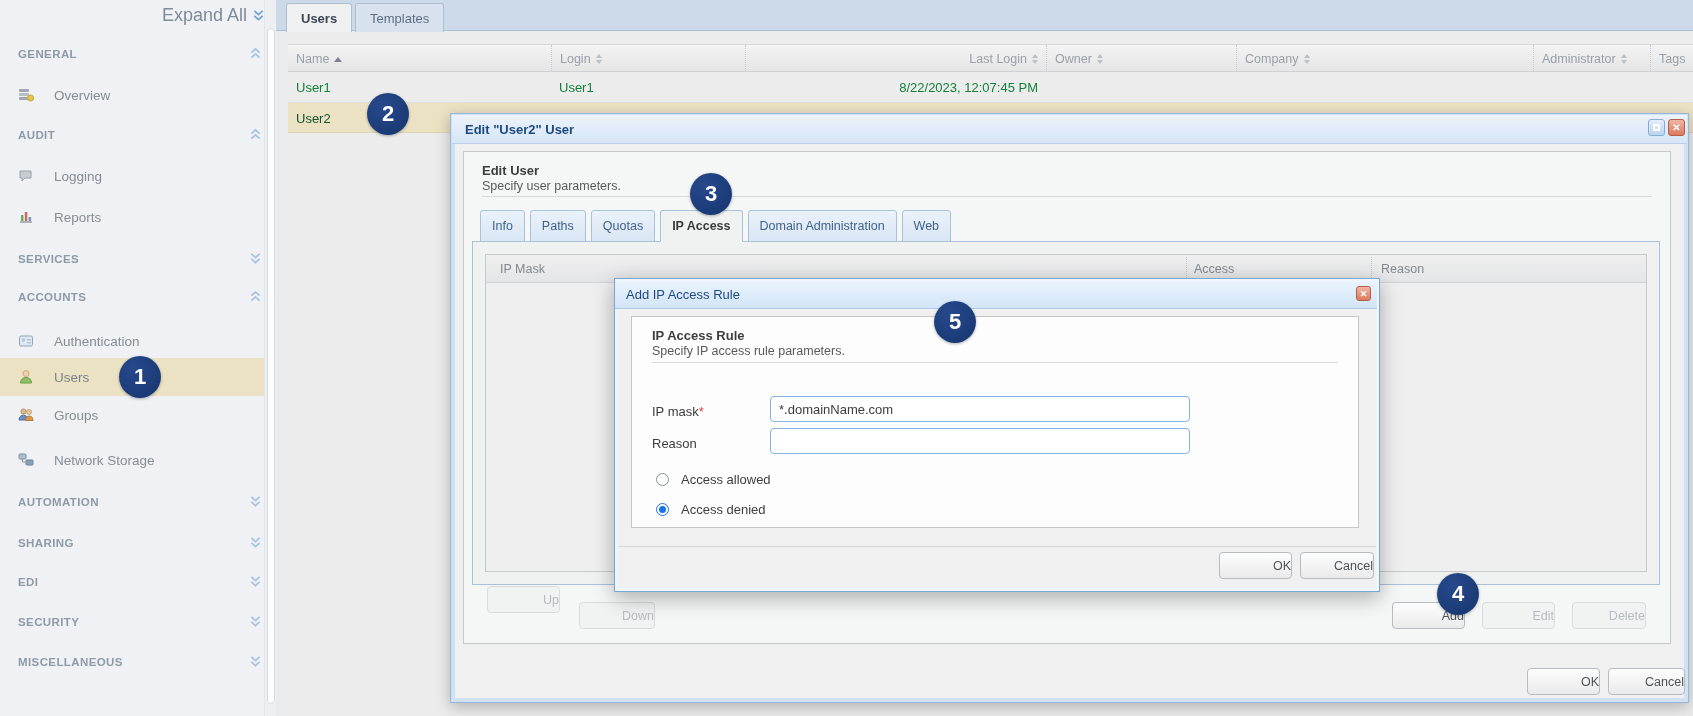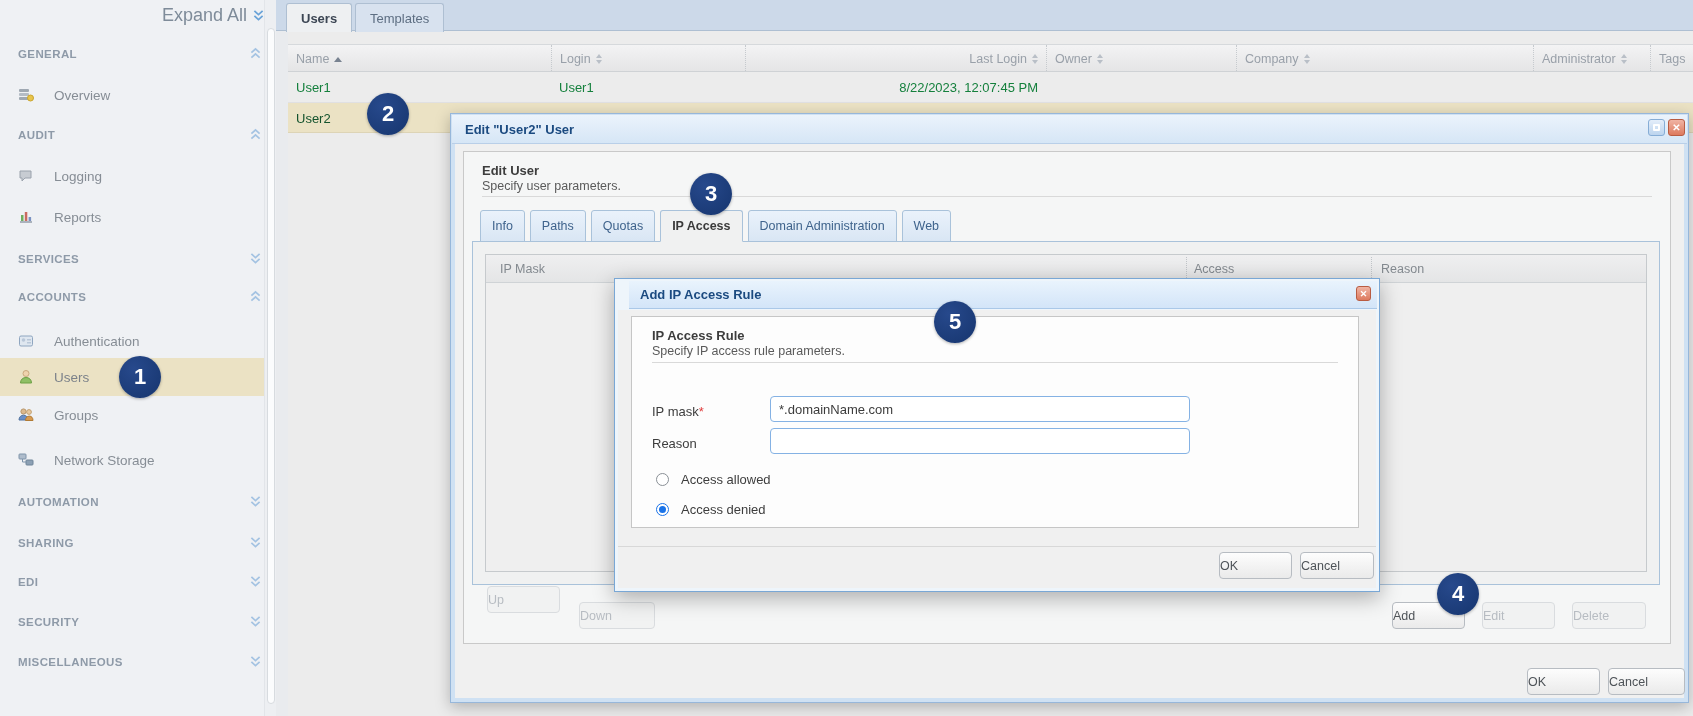--- a/index.html
+++ b/index.html
@@ -51,26 +51,26 @@
   .blk-hr { position:absolute; left:18px; right:18px; height:1px; background:#d9d9d9; }
   #ed-tabs { position:absolute; left:16px; top:58px; display:flex; gap:5px; z-index:2; }
   .etab { height:32px; padding:0 11px; display:flex; align-items:center; border:1px solid #a9c2da; border-radius:3px 3px 0 0; font-size:12.5px; cursor:pointer; }
   .etab.inactive { background:linear-gradient(#eaf2fb,#d9e6f4); color:#3f638c; }
   .etab.active { background:#f0f1f1; color:#3a3a3a; font-weight:bold; border-bottom:1px solid #f0f1f1; }
   #ed-tabpanel { position:absolute; left:8px; top:89px; width:1188px; height:344px; background:#f0f1f1; border:1px solid #a9c2da; }
   #rules-table { position:absolute; left:12px; top:12px; right:12px; height:318px; background:#efefef; border:1px solid #c6cacd; }
   #rules-head { position:absolute; left:0; right:0; top:0; height:28px; background:linear-gradient(#efeff0,#e4e5e6); border-bottom:1px solid #cfd3d6; }
   .rcol { position:absolute; top:0; height:28px; display:flex; align-items:center; color:#83898f; font-size:12.5px; }
   .rsep { position:absolute; top:2px; bottom:2px; width:0; border-left:1px dotted #c0c4c8; }
-  .btn { position:absolute; height:27px; border:1px solid #b7bcc2; border-radius:4px; background:linear-gradient(#fdfdfd,#eaeaea); color:#4e5358; font-size:12.5px; font-family:"Liberation Sans", sans-serif; display:flex; align-items:center; justify-content:flex-start; cursor:pointer; }
+  .btn { position:absolute; height:27px; border:1px solid #b7bcc2; border-radius:4px; background:linear-gradient(#fdfdfd,#eaeaea); color:#4e5358; font-size:12.5px; font-family:"Liberation Sans", sans-serif; display:flex; align-items:center; justify-content:flex-end; cursor:pointer; }
   .btn.disabled { color:#b7bcc2; border-color:#d9dcdf; background:#f1f2f2; cursor:default; }
 
   
   #modal { position:absolute; left:614px; top:278px; width:766px; height:314px; background:#eef5fb; border:1px solid #79a7d5; box-shadow:0 6px 20px rgba(0,0,0,.3); z-index:20; }
-  #md-title { position:absolute; left:14px; right:2px; top:2px; height:28px; background:linear-gradient(#e9f3fd,#d3e5f8); border-bottom:1px solid #aac8e8; display:flex; align-items:center; padding-left:11px; color:#1b4a80; font-weight:bold; font-size:13px; }
+  #md-title { position:absolute; left:0; right:2px; top:2px; height:28px; background:linear-gradient(#e9f3fd,#d3e5f8); border-bottom:1px solid #aac8e8; display:flex; align-items:center; padding-left:11px; color:#1b4a80; font-weight:normal; font-size:13px; }
   #md-close { position:absolute; right:8px; top:7px; width:15px; height:15px; border-radius:3px; background:linear-gradient(#f0b4a4,#dd7a5e); border:1px solid #b95c42; color:#fff; font-size:9px; font-weight:bold; display:flex; align-items:center; justify-content:center; cursor:pointer; }
   #md-body { position:absolute; left:3px; right:3px; top:31px; bottom:3px; background:#f0f0f0; }
   #md-panel { position:absolute; left:13px; top:6px; width:728px; height:212px; background:#fdfdfd; border:1px solid #c6c6c6; }
   .fld-label { position:absolute; left:20px; color:#3d3d3d; font-size:13px; }
   .req { color:#e03c3c; }
   .txt { position:absolute; left:138px; width:420px; height:26px; border:1px solid #85b2e4; border-radius:4px; background:#fff; padding:0 8px; font-size:13px; color:#3c3c3c; font-family:"Liberation Sans", sans-serif; outline:none; }
   .radio-row { position:absolute; left:24px; display:flex; align-items:center; gap:12px; cursor:pointer; }
   .radio { width:13px; height:13px; border:1px solid #8a9096; border-radius:50%; background:#fff; position:relative; }
   .radio.checked { border-color:#1a73e8; }
   .radio.checked::after { content:""; position:absolute; inset:2px; border-radius:50%; background:#1a73e8; }

